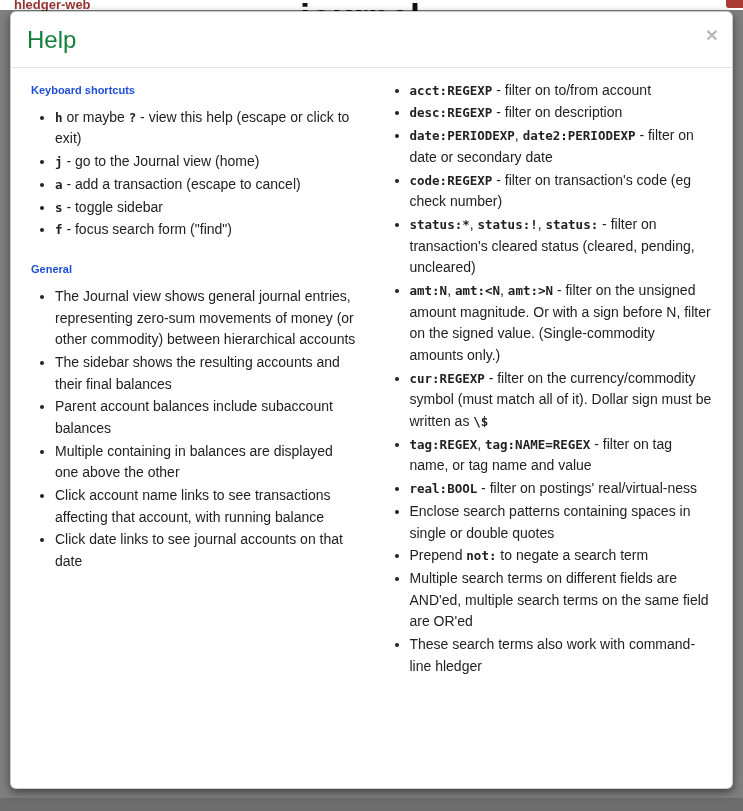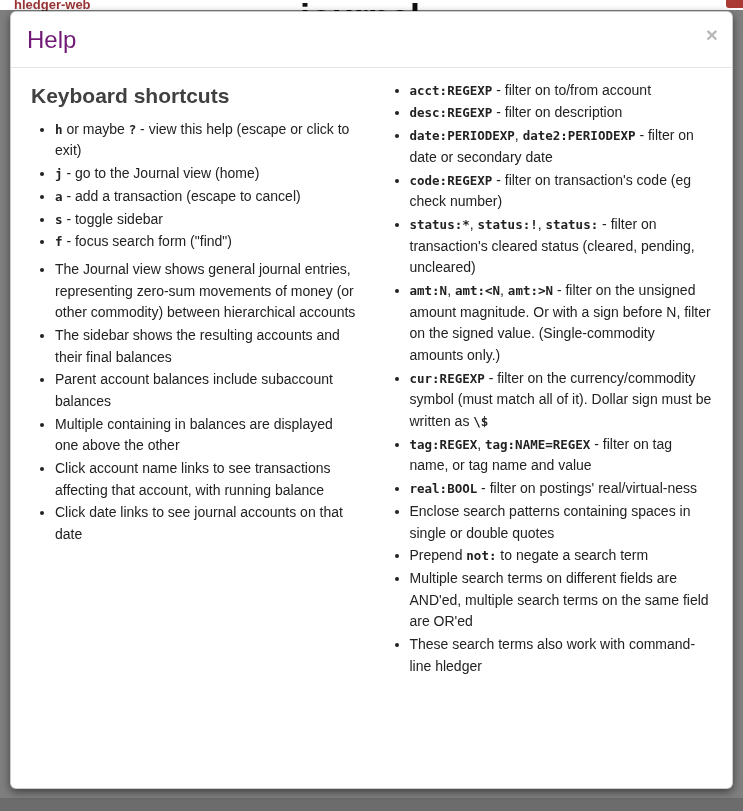--- a/index.html
+++ b/index.html
@@ -18,30 +18,30 @@
   
   .overlay{position:absolute;left:0;right:0;top:10px;bottom:0;}
   
   .modal{
     position:absolute;top:11px;left:10px;right:10px;min-height:778px;
     background:#fff;border:1px solid rgba(0,0,0,.2);border-radius:6px;
     box-shadow:0 3px 9px rgba(0,0,0,.5);
     box-sizing:border-box;
   }
   .modal-header{position:relative;padding:14px 16px 12px;border-bottom:1px solid #e5e5e5;}
-  .modal-title{margin:0;font-size:24px;font-weight:500;color:#701a75;line-height:1.2;}
+  .modal-title{margin:0;font-size:24px;font-weight:500;color:#15803d;line-height:1.2;}
   .close-btn{
     position:absolute;top:12px;right:14px;
     background:none;border:none;padding:0;cursor:pointer;
     font-size:21px;font-weight:bold;line-height:1;color:#000;opacity:.28;
     font-family:inherit;
   }
   .modal-body{padding:8px 20px 22px;display:flex;gap:28px;}
   .col{flex:1 1 0;min-width:0;}
-  .section-heading{font-size:21px;font-weight:bold;color:#404040;margin:22px 0 11px;}
+  .section-heading{font-size:11px;font-weight:bold;color:#1d4ed8;margin:22px 0 11px;}
   .col .section-heading:first-child{margin-top:8px;}
   ul.help-list{margin:4px 0 6px;padding-left:24px;font-size:14px;line-height:1.55;color:#222;}
   ul.help-list li{margin:1px 0;}
   code{
     font-family:"DejaVu Sans Mono","Liberation Mono",monospace;
     font-weight:bold;font-size:12.5px;color:#222;
     background:none;padding:0;
   }
 </style>
 </head>
@@ -64,20 +64,21 @@
   <div class="modal-body">
     <div class="col">
       <h3 class="section-heading">Keyboard shortcuts</h3>
       <ul class="help-list">
           <li><code>h</code> or maybe <code>?</code> - view this help (escape or click to exit)</li>
           <li><code>j</code> - go to the Journal view (home)</li>
           <li><code>a</code> - add a transaction (escape to cancel)</li>
           <li><code>s</code> - toggle sidebar</li>
           <li><code>f</code> - focus search form ("find")</li>
         </ul>
+      <h3 class="section-heading">General</h3>
       <ul class="help-list">
           <li>The Journal view shows general journal entries, representing zero-sum movements of money (or other commodity) between hierarchical accounts</li>
           <li>The sidebar shows the resulting accounts and their final balances</li>
           <li>Parent account balances include subaccount balances</li>
           <li>Multiple containing in balances are displayed one above the other</li>
           <li>Click account name links to see transactions affecting that account, with running balance</li>
           <li>Click date links to see journal accounts on that date</li>
         </ul>
     </div>
     <div class="col">

